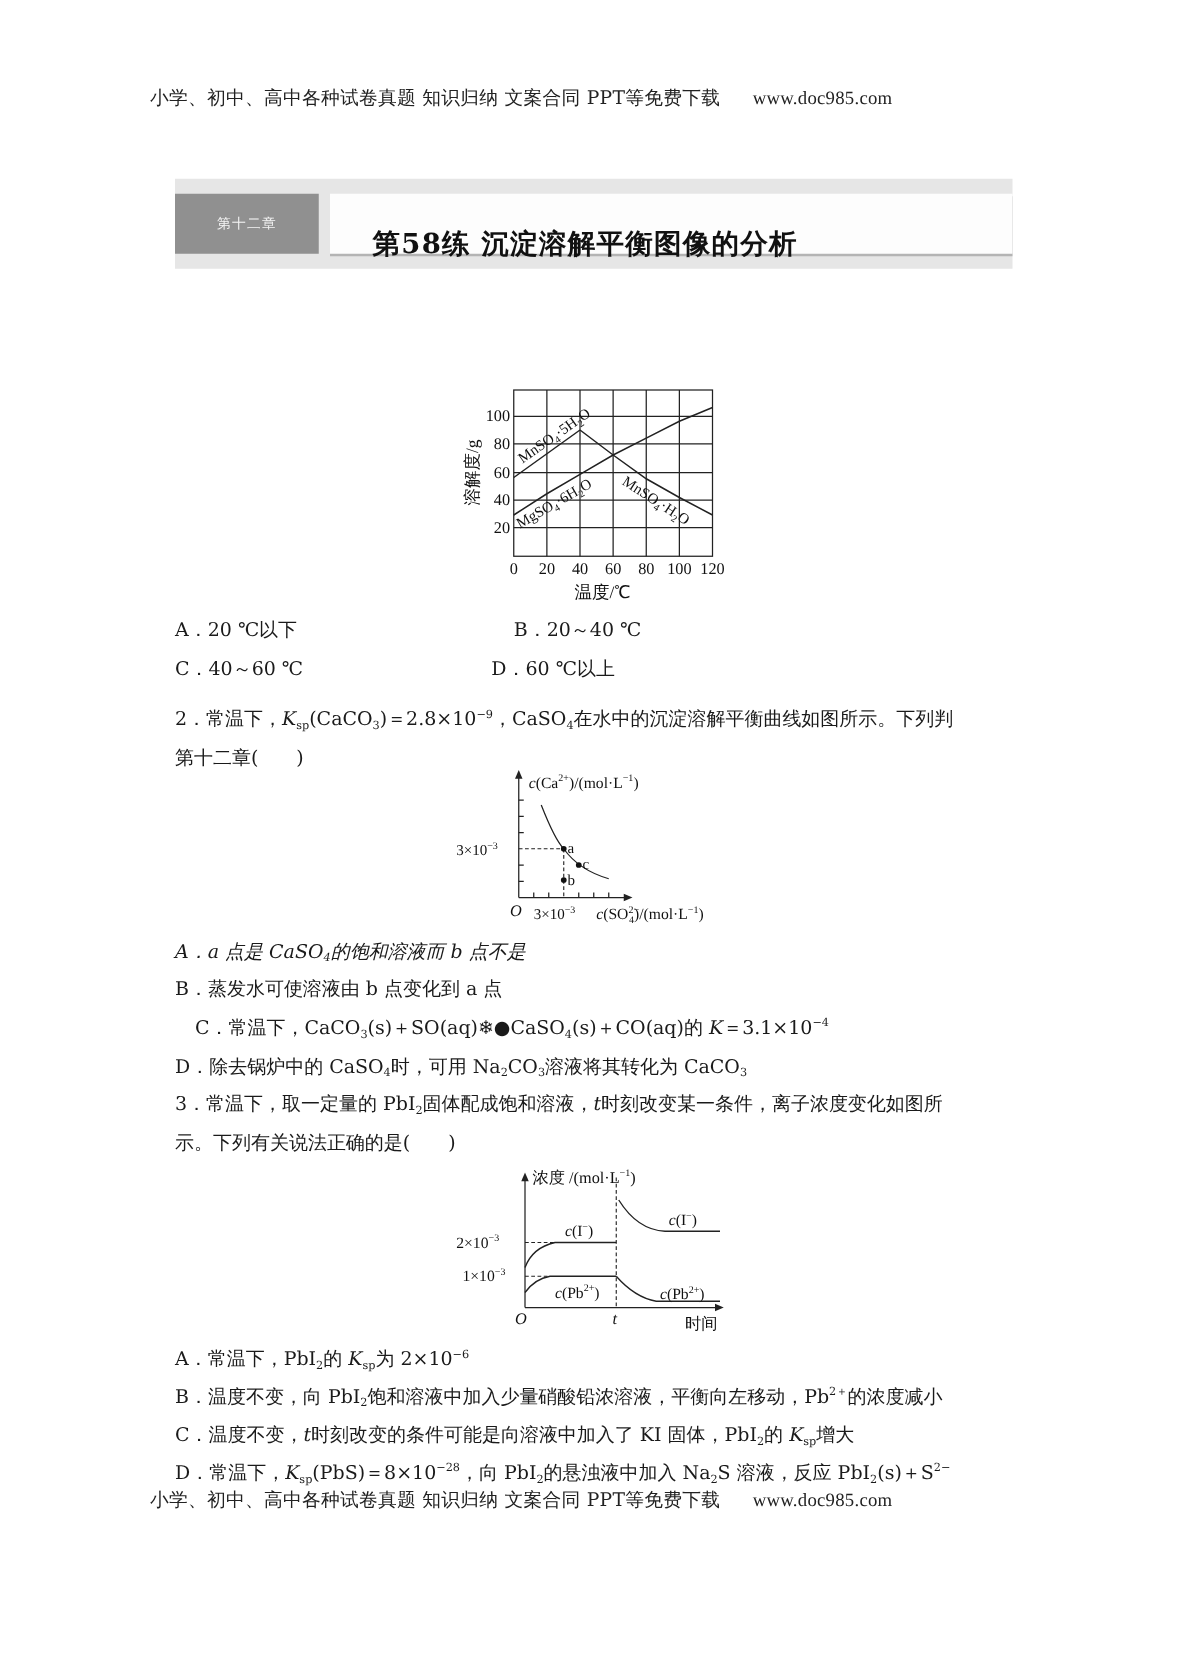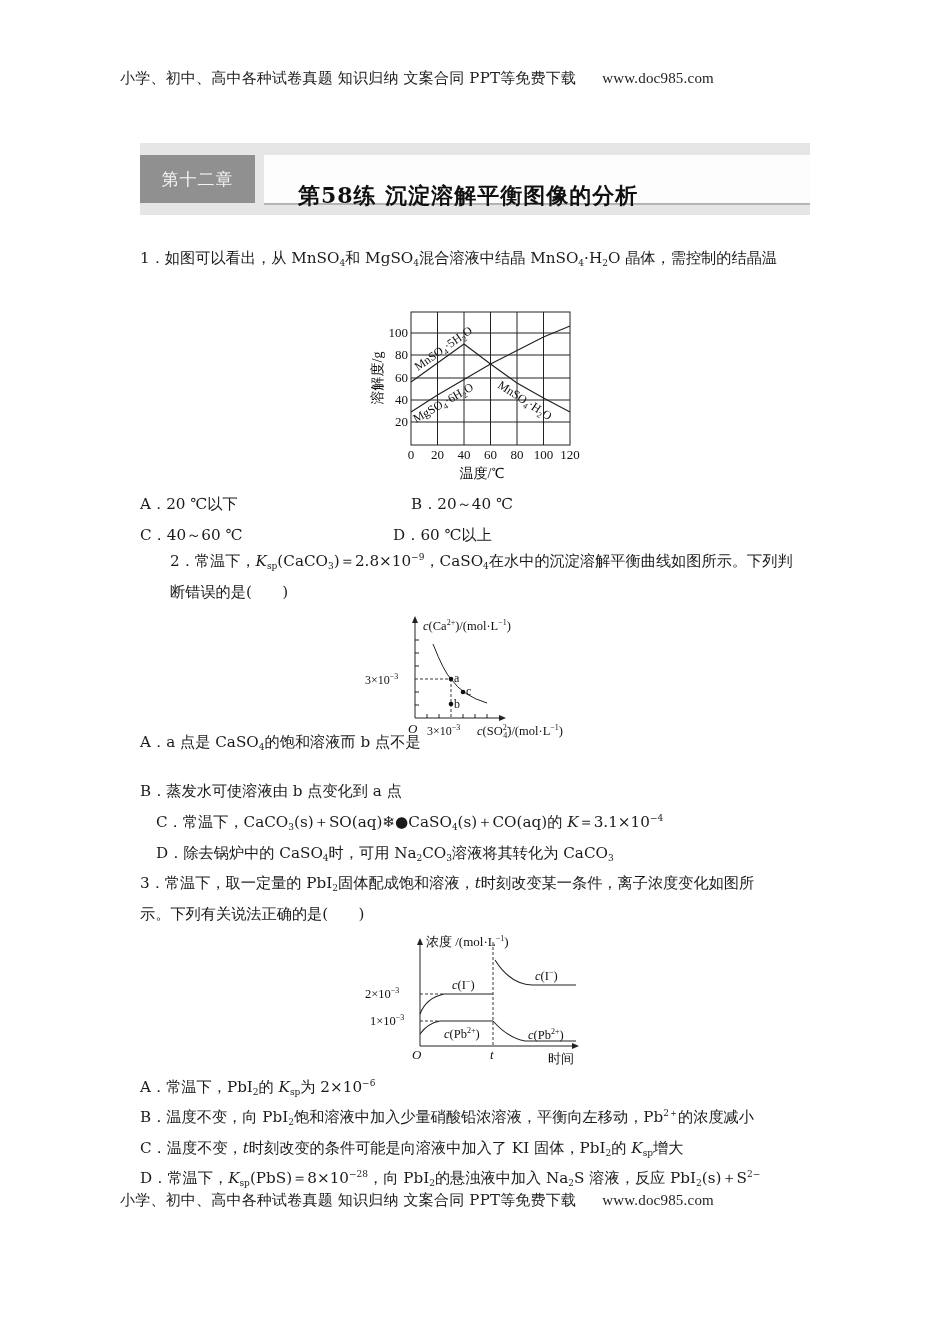--- a/index.html
+++ b/index.html
@@ -5,21 +5,21 @@
   html, body { margin: 0; padding: 0; }
   body {
     width: 950px; height: 1344px; background: #ffffff; position: relative; overflow: hidden;
     font-family: "DejaVu Serif", "Liberation Serif", serif; color: #1a1a1a;
   }
   .abs { position: absolute; }
   .hdr { left: 0; width: 834px; text-align: center; font-size: 15px; letter-spacing: 0.2px; color: #222; }
   .hdr .url { margin-left: 26px; font-family: "Liberation Serif", serif; }
   .band { left: 140px; top: 143px; width: 670px; height: 72px; background: #e6e6e6; }
   .chap { left: 140px; top: 155px; width: 115px; height: 48px; background: #909090; color: #f4f4f4;
-          font-family: "DejaVu Sans", sans-serif; font-size: 17px; line-height: 48px; text-align: center; letter-spacing: 1px; }
+          font-family: "DejaVu Sans", sans-serif; font-size: 11px; line-height: 48px; text-align: center; letter-spacing: 1px; }
   .titlebox { left: 264px; top: 155px; width: 546px; height: 48px; background: #fdfdfd;
               box-shadow: 0 2px 0 #b4b4b4; }
   .title { left: 298px; top: 155px; line-height: 50px; font-size: 22px; font-weight: bold; color: #111;
            font-family: "DejaVu Serif", serif; letter-spacing: 1px; margin-top: 15px; }
   .p { left: 140px; width: 672px; font-size: 15.2px; line-height: 31px; color: #1a1a1a; text-align: justify; }
   .opt { font-size: 15.2px; line-height: 20px; color: #1a1a1a; }
   sub { font-size: 9px; vertical-align: -3px; line-height: 0; }
   sup { font-size: 9px; vertical-align: 6px; line-height: 0; }
   i { font-style: italic; }
   svg text { font-family: "Liberation Serif", serif; fill: #111; }
@@ -30,23 +30,20 @@
 <div class="abs hdr" style="top:69px;">
   <span>小学、初中、高中各种试卷真题  知识归纳  文案合同  PPT等免费下载</span><span class="url">www.doc985.com</span>
 </div>
 
 <div class="abs band"></div>
 <div class="abs chap">第十二章</div>
 <div class="abs titlebox"></div>
 <div class="abs title">第58练  沉淀溶解平衡图像的分析</div>
 
 <div class="abs p" style="top:243px;">
-  <div>
-    <span>1．</span><span>如图可以看出，从 MnSO</span><sub>4</sub><span>和 MgSO</span><sub>4</sub><span>混合溶液中结晶 MnSO</span><sub>4</sub><span>·H</span><sub>2</sub><span>O 晶体，需控制的结晶温</span>
-  </div>
 </div>
 
 <svg class="abs" style="left:360px;top:305px;" width="240" height="180">
   <g stroke="#222" stroke-width="1" fill="none">
     <rect x="51" y="7" width="159" height="133"></rect>
     <line x1="77.5" y1="7" x2="77.5" y2="140"></line>
     <line x1="104" y1="7" x2="104" y2="140"></line>
     <line x1="130.5" y1="7" x2="130.5" y2="140"></line>
     <line x1="157" y1="7" x2="157" y2="140"></line>
     <line x1="183.5" y1="7" x2="183.5" y2="140"></line>
@@ -82,25 +79,25 @@
   <text x="58" y="66" font-size="12" transform="rotate(-35 58 66)">MnSO<tspan font-size="8" dy="3">4</tspan><tspan dy="-3">·5H</tspan><tspan font-size="8" dy="3">2</tspan><tspan dy="-3">O</tspan></text>
   <text x="56" y="118" font-size="12" transform="rotate(-30 56 118)">MgSO<tspan font-size="8" dy="3">4</tspan><tspan dy="-3">·6H</tspan><tspan font-size="8" dy="3">2</tspan><tspan dy="-3">O</tspan></text>
   <text x="137" y="82" font-size="12" transform="rotate(33 137 82)">MnSO<tspan font-size="8" dy="3">4</tspan><tspan dy="-3">·H</tspan><tspan font-size="8" dy="3">2</tspan><tspan dy="-3">O</tspan></text>
 </svg>
 
 <div class="abs opt" style="left:140px;top:494px;"><span>A．</span><span>20 ℃以下</span></div>
 <div class="abs opt" style="left:411px;top:494px;"><span>B．</span><span>20～40 ℃</span></div>
 <div class="abs opt" style="left:140px;top:525px;"><span>C．</span><span>40～60 ℃</span></div>
 <div class="abs opt" style="left:393px;top:525px;"><span>D．</span><span>60 ℃以上</span></div>
 
-<div class="abs p" style="top:546px;margin-left:30px;">
+<div class="abs p" style="top:560px;">
   <div>
     <span>2．</span><span>常温下，</span><i>K</i><sub>sp</sub><span>(CaCO</span><sub>3</sub><span>)＝2.8×10</span><sup>−9</sup><span>，CaSO</span><sub>4</sub><span>在水中的沉淀溶解平衡曲线如图所示。下列判</span>
   </div>
-  <div>断错误的是(　　)</div>
+  <div>第十二章(　　)</div>
 </div>
 
 <svg class="abs" style="left:360px;top:612px;" width="240" height="130">
   <g stroke="#222" stroke-width="1" fill="none">
     <line x1="55" y1="106" x2="55" y2="8"></line>
     <line x1="55" y1="106" x2="142" y2="106"></line>
   </g>
   <polygon points="55,4 52,11 58,11" fill="#222"></polygon>
   <polygon points="146,106 139,103 139,109" fill="#222"></polygon>
   <g stroke="#222" stroke-width="1">
@@ -126,30 +123,30 @@
   <text x="94" y="70" font-size="12">a</text>
   <text x="106" y="83" font-size="12">c</text>
   <text x="94" y="96" font-size="12">b</text>
   <text x="48" y="121" font-size="13" font-style="italic">O</text>
   <text x="5" y="72" font-size="12">3×10<tspan font-size="8" dy="-5">−3</tspan></text>
   <text x="67" y="123" font-size="12">3×10<tspan font-size="8" dy="-5">−3</tspan></text>
   <text x="63" y="18" font-size="12.5"><tspan font-style="italic">c</tspan>(Ca<tspan font-size="8" dy="-5">2+</tspan><tspan dy="5">)/(mol·L</tspan><tspan font-size="8" dy="-5">−1</tspan><tspan dy="5">)</tspan></text>
   <text x="117" y="123" font-size="12.5"><tspan font-style="italic">c</tspan>(SO<tspan font-size="8" dy="-5">2−</tspan><tspan font-size="8" dx="-8" dy="8">4</tspan><tspan dy="-3">)/(mol·L</tspan><tspan font-size="8" dy="-5">−1</tspan><tspan dy="5">)</tspan></text>
 </svg>
 
-<div class="abs opt" style="left:140px;top:732px;">
+<div class="abs opt" style="left:140px;top:751px;font-style:italic;">
   <span>A．</span><span>a 点是 CaSO</span><sub>4</sub><span>的饱和溶液而 b 点不是</span>
 </div>
 <div class="abs opt" style="left:140px;top:781px;">
   <span>B．</span><span>蒸发水可使溶液由 b 点变化到 a 点</span>
 </div>
 <div class="abs opt" style="left:156px;top:812px;">
   <span>C．</span><span>常温下，CaCO</span><sub>3</sub><span>(s)＋SO(aq)❄●CaSO</span><sub>4</sub><span>(s)＋CO(aq)的 </span><i>K</i><span>＝3.1×10</span><sup>−4</sup>
 </div>
-<div class="abs opt" style="left:140px;top:843px;margin-left:16px;">
+<div class="abs opt" style="left:140px;top:843px;">
   <span>D．</span><span>除去锅炉中的 CaSO</span><sub>4</sub><span>时，可用 Na</span><sub>2</sub><span>CO</span><sub>3</sub><span>溶液将其转化为 CaCO</span><sub>3</sub>
 </div>
 
 <div class="abs p" style="top:868px;">
   <div>
     <span>3．</span><span>常温下，取一定量的 PbI</span><sub>2</sub><span>固体配成饱和溶液，</span><i>t</i><span>时刻改变某一条件，离子浓度变化如图所</span>
   </div>
   <div>示。下列有关说法正确的是(　　)</div>
 </div>
 

